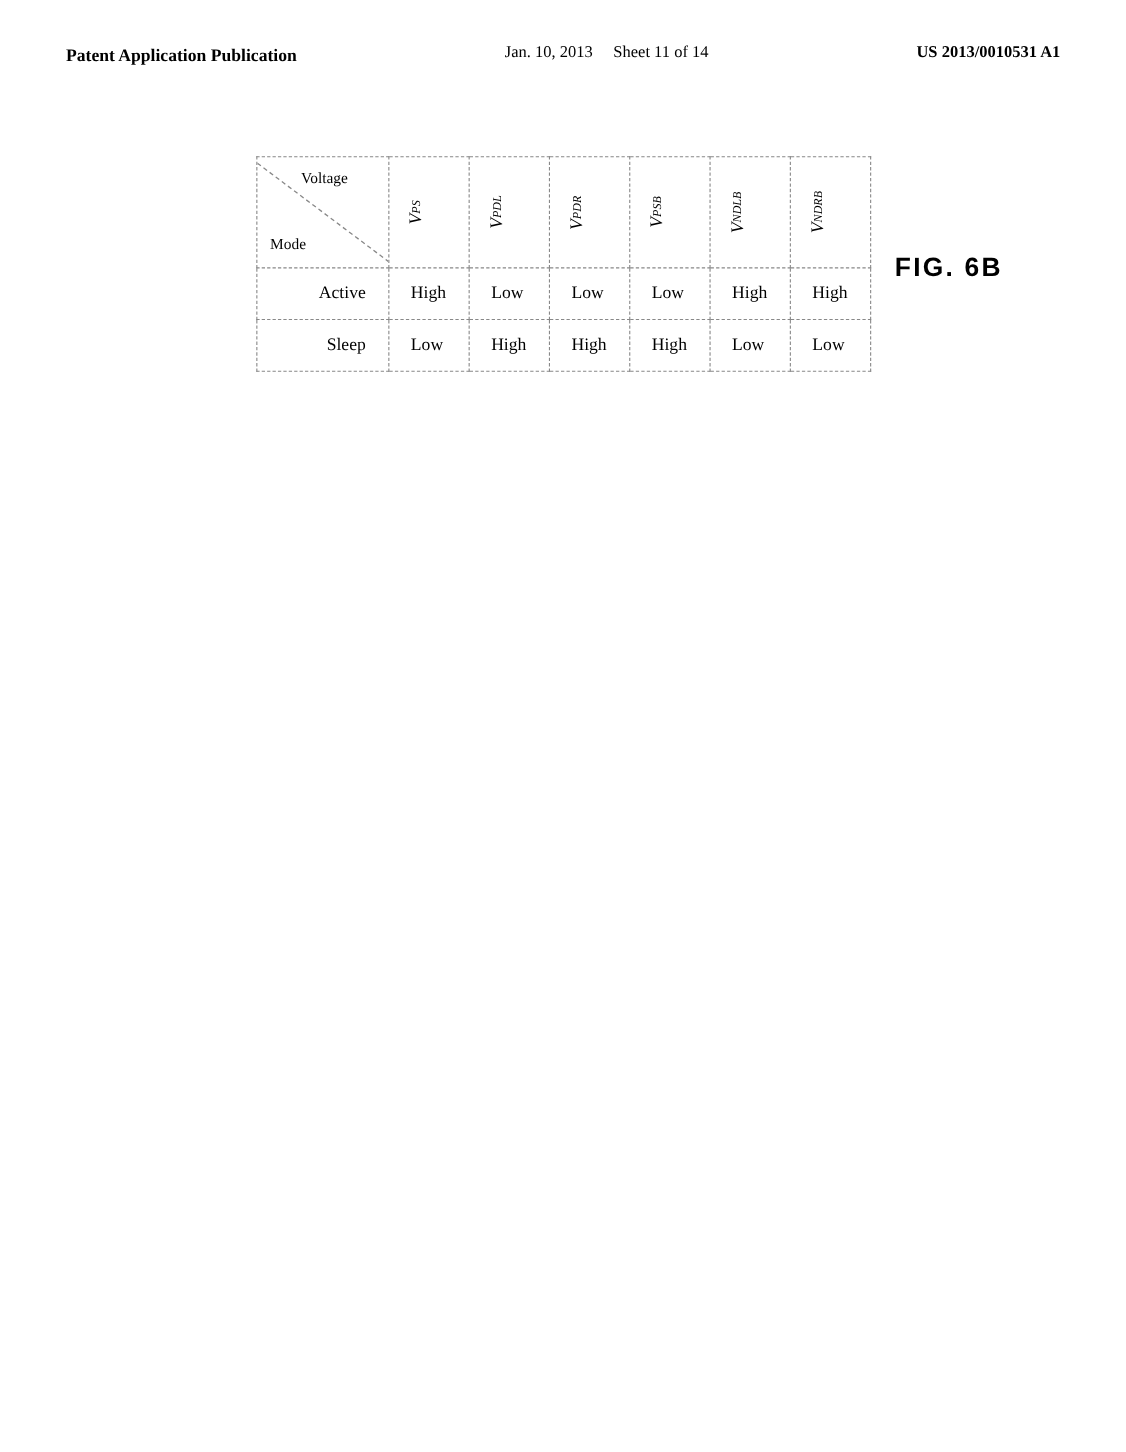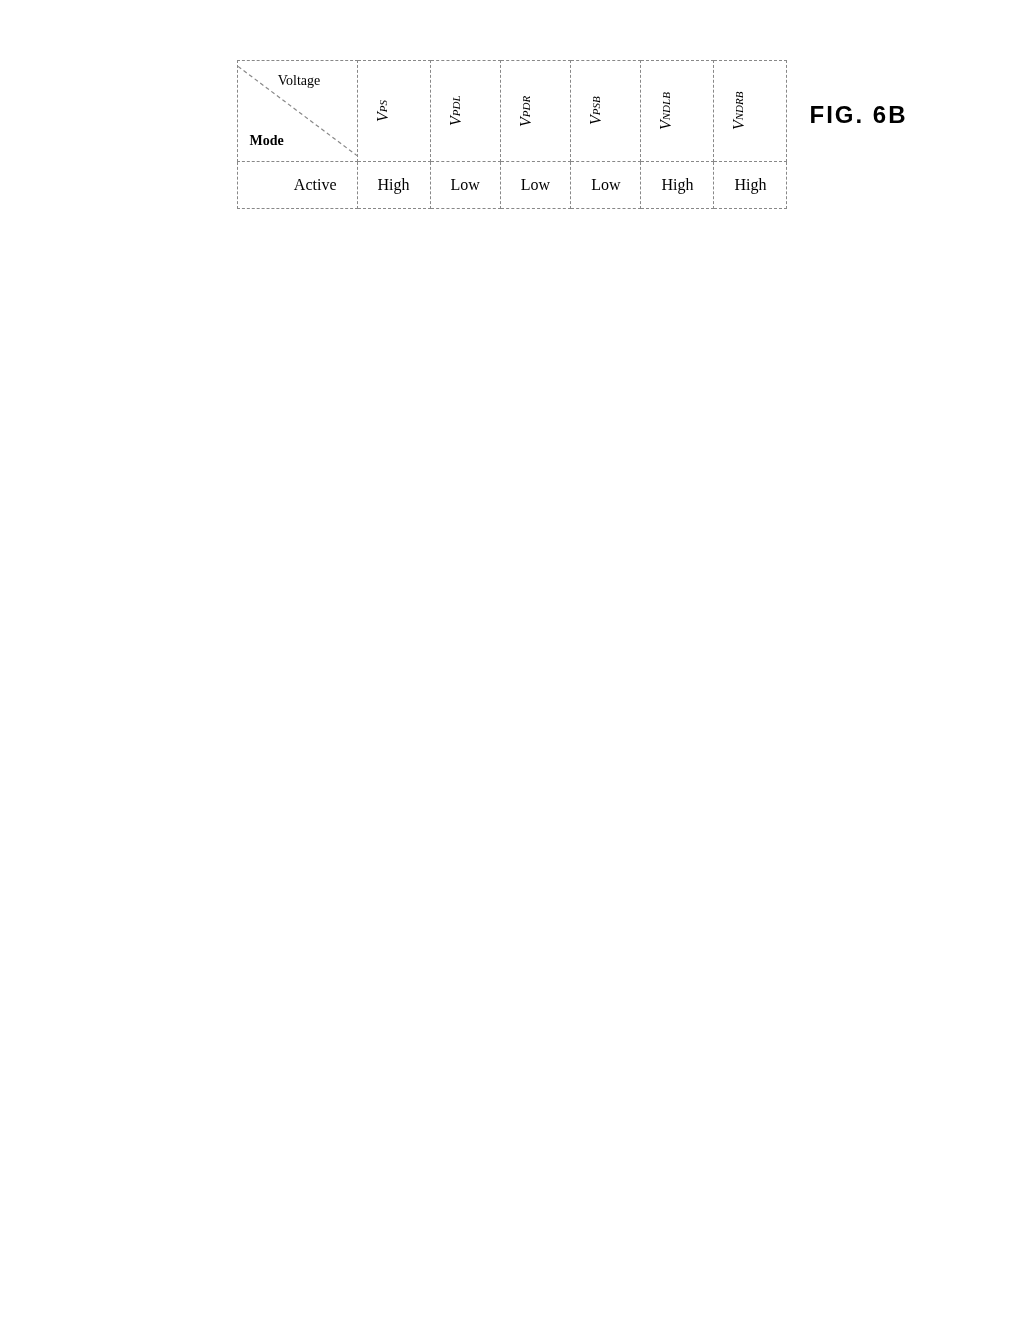--- a/index.html
+++ b/index.html
@@ -93,21 +93,20 @@
 
     .corner-cell .corner-text-mode {
       display: block;
       font-size: 14px;
       text-align: left;
       padding-left: 4px;
       padding-bottom: 4px;
       position: absolute;
       bottom: 8px;
       left: 8px;
-      font-weight: bold;
     }
 
     .corner-diagonal {
       position: absolute;
       top: 0;
       left: 0;
       width: 100%;
       height: 100%;
       pointer-events: none;
     }
@@ -131,20 +130,33 @@
       font-weight: bold;
       font-family: Arial, sans-serif;
       letter-spacing: 2px;
     }
   </style>
 </head>
 <body>
 
 <div class="page">
 
+  <div class="page-header">
+    <div class="header-left">
+      <span>Patent Application Publication</span>
+    </div>
+    <div class="header-center">
+      <span>Jan. 10, 2013</span>
+      &nbsp;&nbsp;&nbsp;
+      <span>Sheet 11 of 14</span>
+    </div>
+    <div class="header-right">
+      <span>US 2013/0010531 A1</span>
+    </div>
+  </div>
 
   <div class="main-content">
     <div class="table-container">
       <table>
         <thead>
           <tr class="header-row">
 
             <td class="corner-cell" style="width:120px; height:90px;">
               <svg class="corner-diagonal" viewBox="0 0 120 90" xmlns="http://www.w3.org/2000/svg">
                 <line x1="0" y1="0" x2="120" y2="90" stroke="#888" stroke-width="1.2" stroke-dasharray="4,3"></line>
@@ -187,19 +199,28 @@
         <tbody>
           <tr>
             <td class="mode-cell data-cell">Active</td>
             <td class="data-cell">High</td>
             <td class="data-cell">Low</td>
             <td class="data-cell">Low</td>
             <td class="data-cell">Low</td>
             <td class="data-cell">High</td>
             <td class="data-cell">High</td>
           </tr>
+          <tr>
+            <td class="mode-cell data-cell">Sleep</td>
+            <td class="data-cell">Low</td>
+            <td class="data-cell">High</td>
+            <td class="data-cell">High</td>
+            <td class="data-cell">High</td>
+            <td class="data-cell">Low</td>
+            <td class="data-cell">Low</td>
+          </tr>
         </tbody>
       </table>
 
       <div class="fig-label">FIG. 6B</div>
     </div>
   </div>
 </div>
 
 </body></html>

